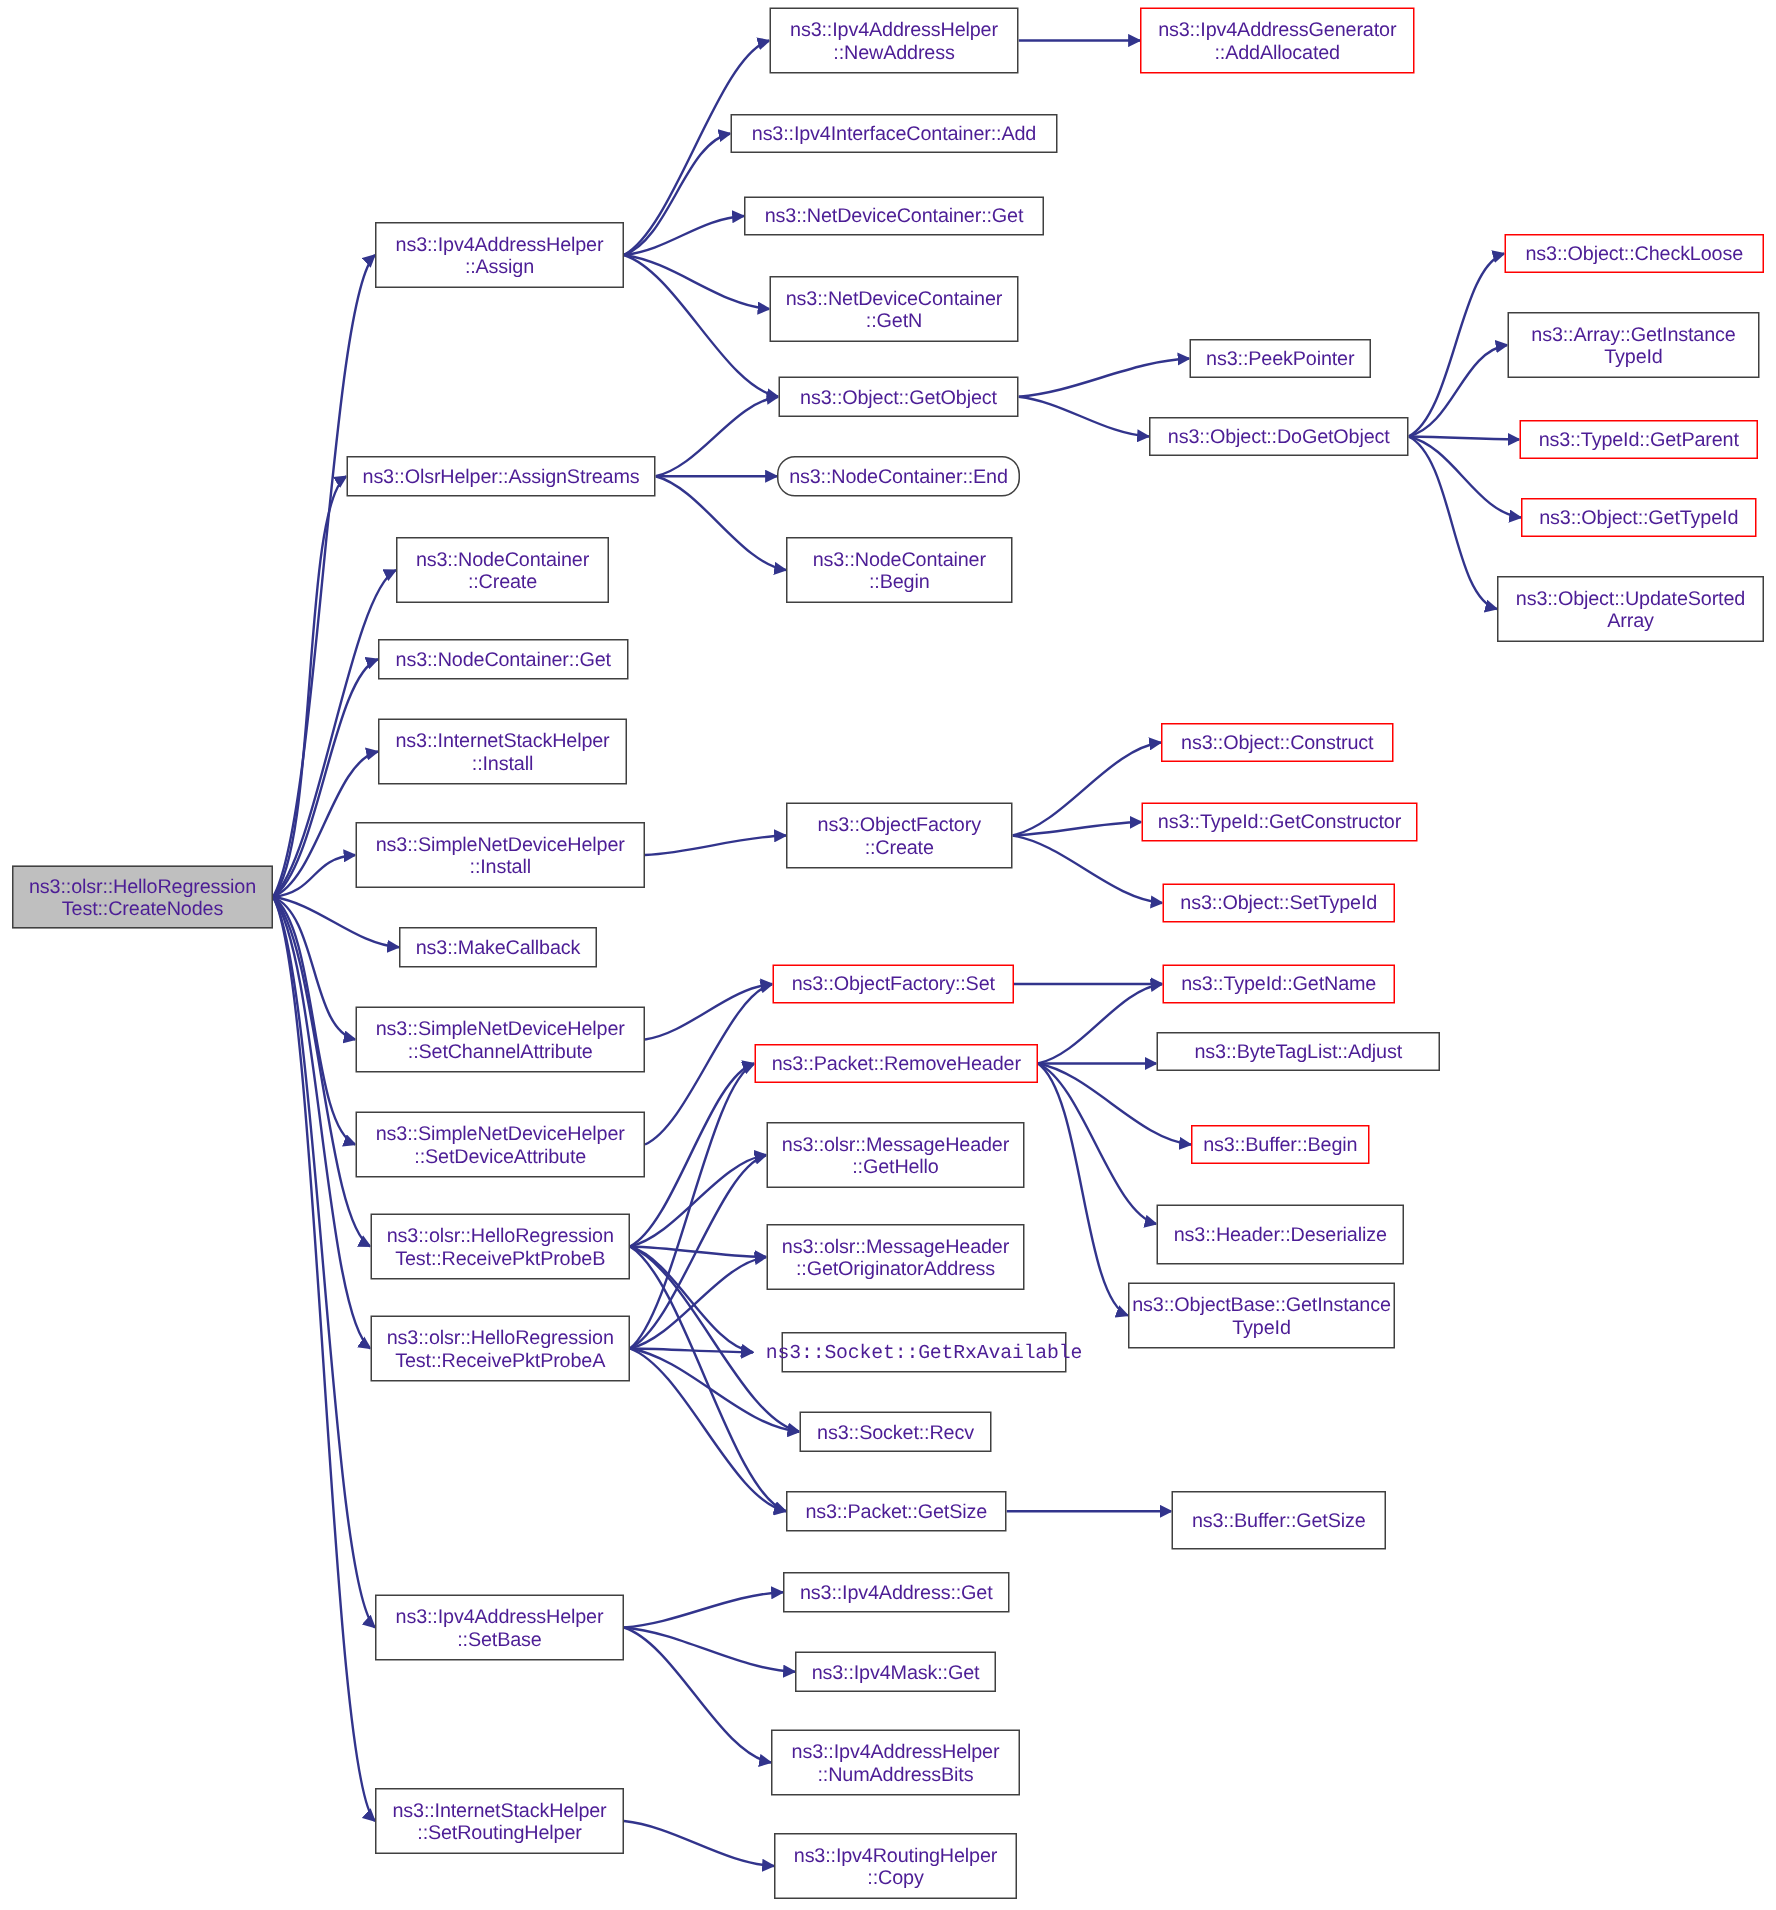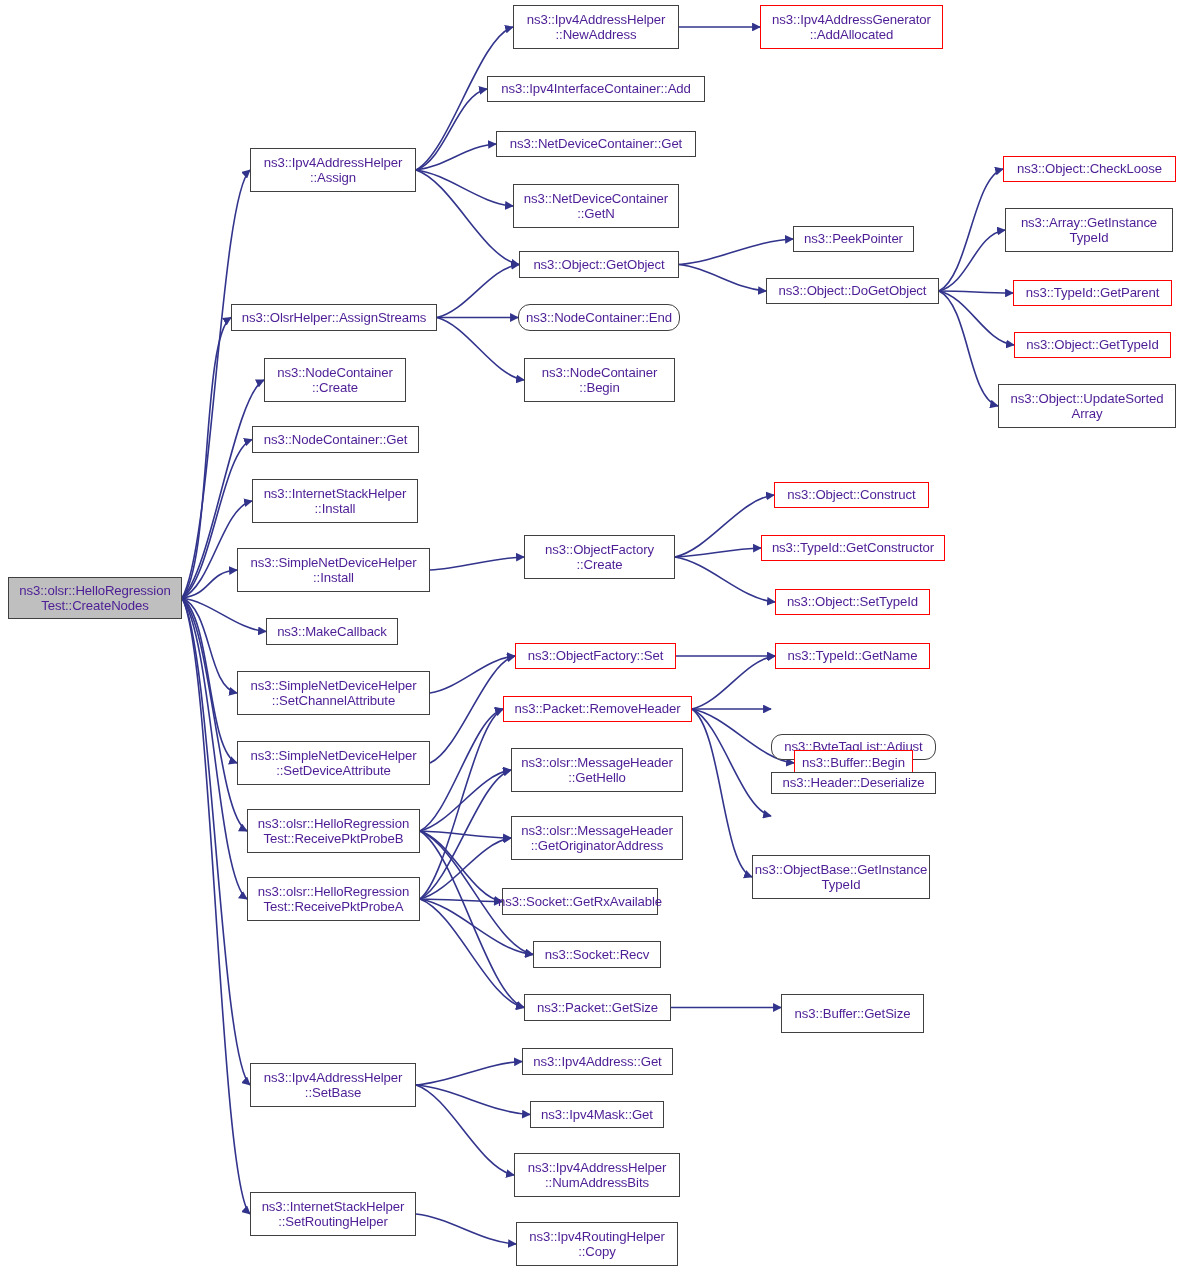--- a/index.html
+++ b/index.html
@@ -162,30 +162,30 @@
       <div class="node" style="left: 247px; top: 877px; width: 173px; height: 44px;">ns3::olsr::HelloRegression
 Test::ReceivePktProbeA</div>
       <div class="node" style="left: 524px; top: 535px; width: 151px; height: 44px;">ns3::ObjectFactory
 ::Create</div>
       <div class="node red" style="left: 774px; top: 482px; width: 155px; height: 26px;">ns3::Object::Construct</div>
       <div class="node red" style="left: 761px; top: 535px; width: 184px; height: 26px;">ns3::TypeId::GetConstructor</div>
       <div class="node red" style="left: 775px; top: 589px; width: 155px; height: 26px;">ns3::Object::SetTypeId</div>
       <div class="node red" style="left: 515px; top: 643px; width: 161px; height: 26px;">ns3::ObjectFactory::Set</div>
       <div class="node red" style="left: 775px; top: 643px; width: 155px; height: 26px;">ns3::TypeId::GetName</div>
       <div class="node red" style="left: 503px; top: 696px; width: 189px; height: 26px; text-align: right;">ns3::Packet::RemoveHeader</div>
-      <div class="node" style="left: 771px; top: 734px; width: 165px; height: 26px; border-radius: 11px;">ns3::ByteTagList::Adjust</div>
+      <div class="node" style="left: 771px; top: 688px; width: 189px; height: 26px;">ns3::ByteTagList::Adjust</div>
       <div class="node red" style="left: 794px; top: 750px; width: 119px; height: 26px;">ns3::Buffer::Begin</div>
-      <div class="node" style="left: 771px; top: 772px; width: 165px; height: 22px;">ns3::Header::Deserialize</div>
+      <div class="node" style="left: 771px; top: 803px; width: 165px; height: 40px;">ns3::Header::Deserialize</div>
       <div class="node" style="left: 752px; top: 855px; width: 178px; height: 44px;">ns3::ObjectBase::GetInstance
 TypeId</div>
       <div class="node" style="left: 511px; top: 748px; width: 172px; height: 44px;">ns3::olsr::MessageHeader
 ::GetHello</div>
       <div class="node" style="left: 511px; top: 816px; width: 172px; height: 44px;">ns3::olsr::MessageHeader
 ::GetOriginatorAddress</div>
-      <div class="node" style="left: 502px; top: 888px; width: 156px; height: 27px;">ns3::Socket::GetRxAvailable</div>
+      <div class="node" style="left: 521px; top: 888px; width: 190px; height: 27px; font-family: Liberation Mono, monospace;">ns3::Socket::GetRxAvailable</div>
       <div class="node" style="left: 533px; top: 941px; width: 128px; height: 27px;">ns3::Socket::Recv</div>
       <div class="node" style="left: 524px; top: 994px; width: 147px; height: 27px;">ns3::Packet::GetSize</div>
       <div class="node" style="left: 781px; top: 994px; width: 143px; height: 39px;">ns3::Buffer::GetSize</div>
       <div class="node" style="left: 250px; top: 1063px; width: 166px; height: 44px;">ns3::Ipv4AddressHelper
 ::SetBase</div>
       <div class="node" style="left: 522px; top: 1048px; width: 151px; height: 27px;">ns3::Ipv4Address::Get</div>
       <div class="node" style="left: 530px; top: 1101px; width: 134px; height: 27px;">ns3::Ipv4Mask::Get</div>
       <div class="node" style="left: 514px; top: 1153px; width: 166px; height: 44px;">ns3::Ipv4AddressHelper
 ::NumAddressBits</div>
       <div class="node" style="left: 250px; top: 1192px; width: 166px; height: 44px;">ns3::InternetStackHelper

